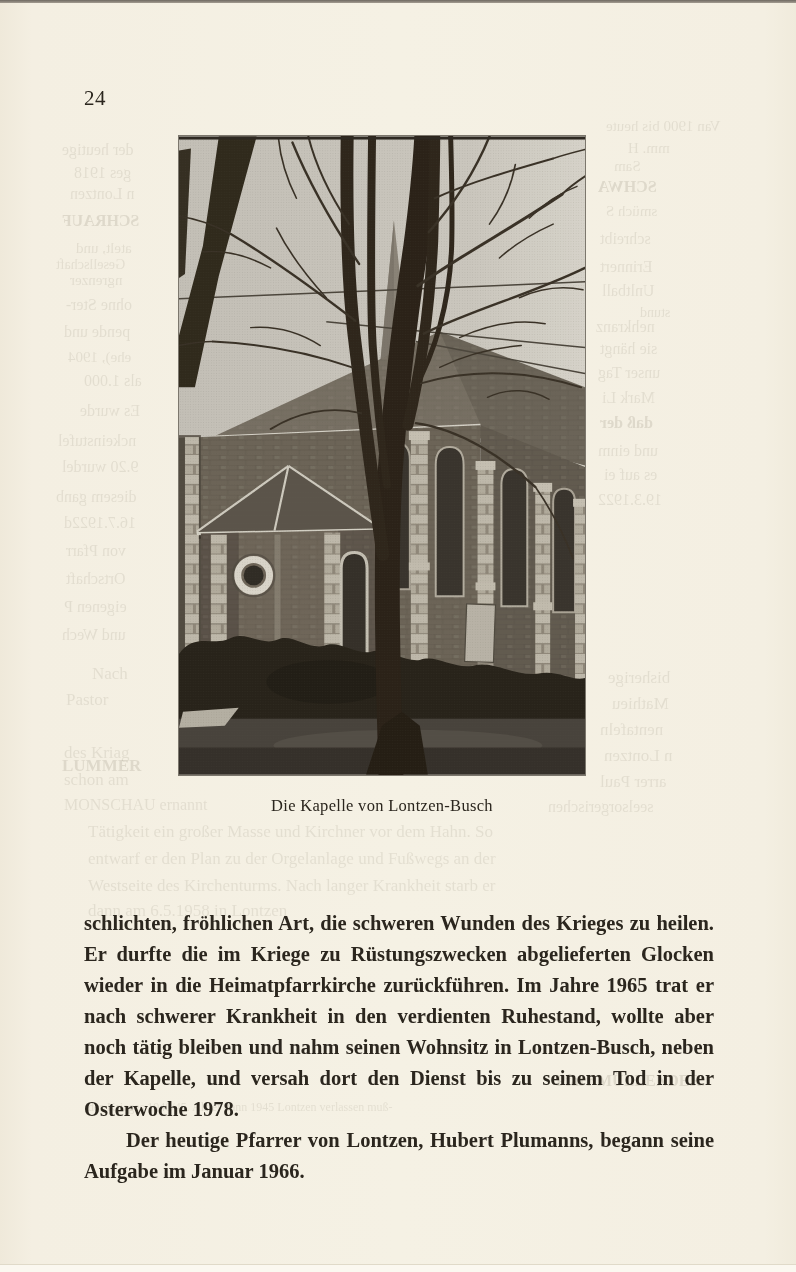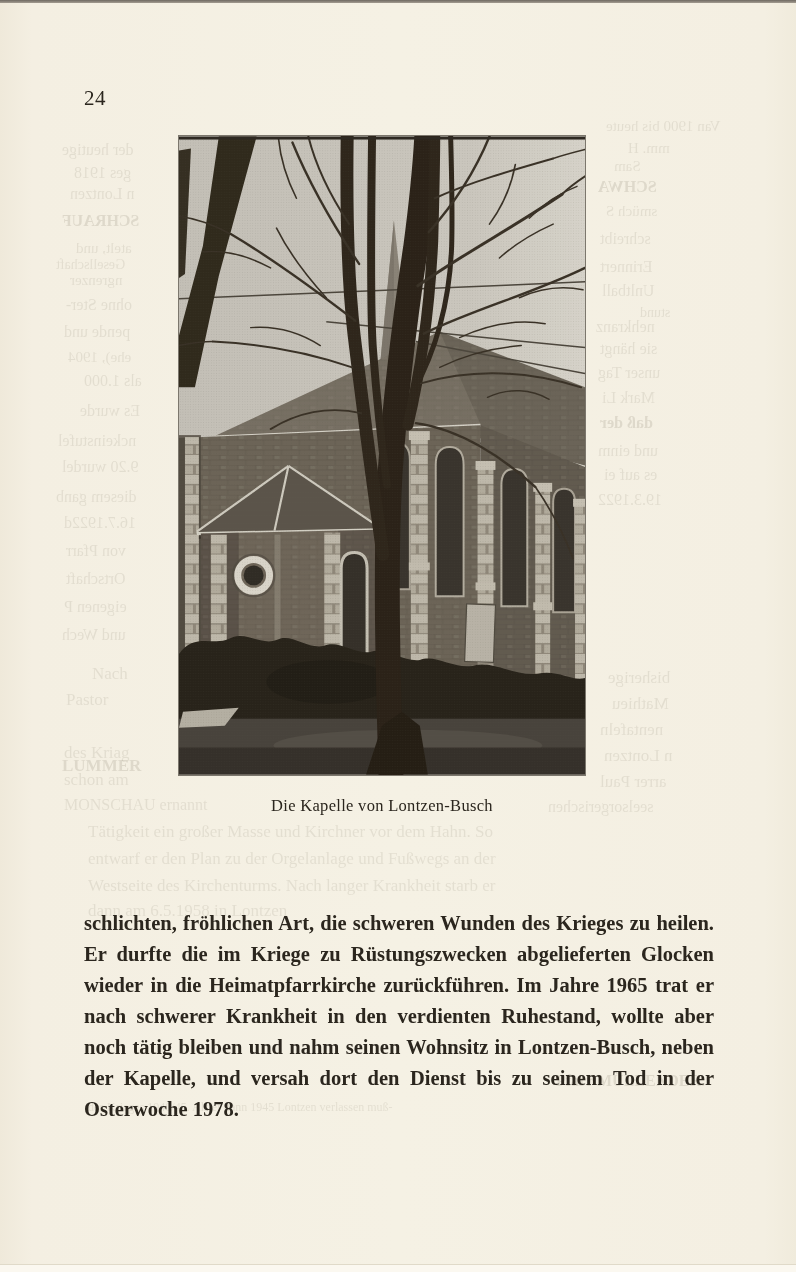--- a/index.html
+++ b/index.html
@@ -250,13 +250,14 @@
 
   <rect x="0" y="0" width="408" height="641" fill="url(#dots)"></rect>
   <rect x="0" y="0" width="408" height="3" fill="#2b261f"></rect>
 </svg>
 </div>
 
 <div class="caption">Die Kapelle von Lontzen-Busch</div>
 
 <div class="body-text">
   <p>schlichten, fröhlichen Art, die schweren Wunden des Krieges zu heilen. Er durfte die im Kriege zu Rüstungszwecken abgelieferten Glocken wieder in die Heimatpfarrkirche zurückführen. Im Jahre 1965 trat er nach schwerer Krankheit in den verdienten Ruhestand, wollte aber noch tätig bleiben und nahm seinen Wohnsitz in Lontzen-Busch, neben der Kapelle, und versah dort den Dienst bis zu seinem Tod in der Osterwoche 1978.</p>
+  <p class="indented">Der heutige Pfarrer von Lontzen, Hubert Plumanns, begann seine Aufgabe im Januar 1966.</p>
 </div>
 
 </body></html>

